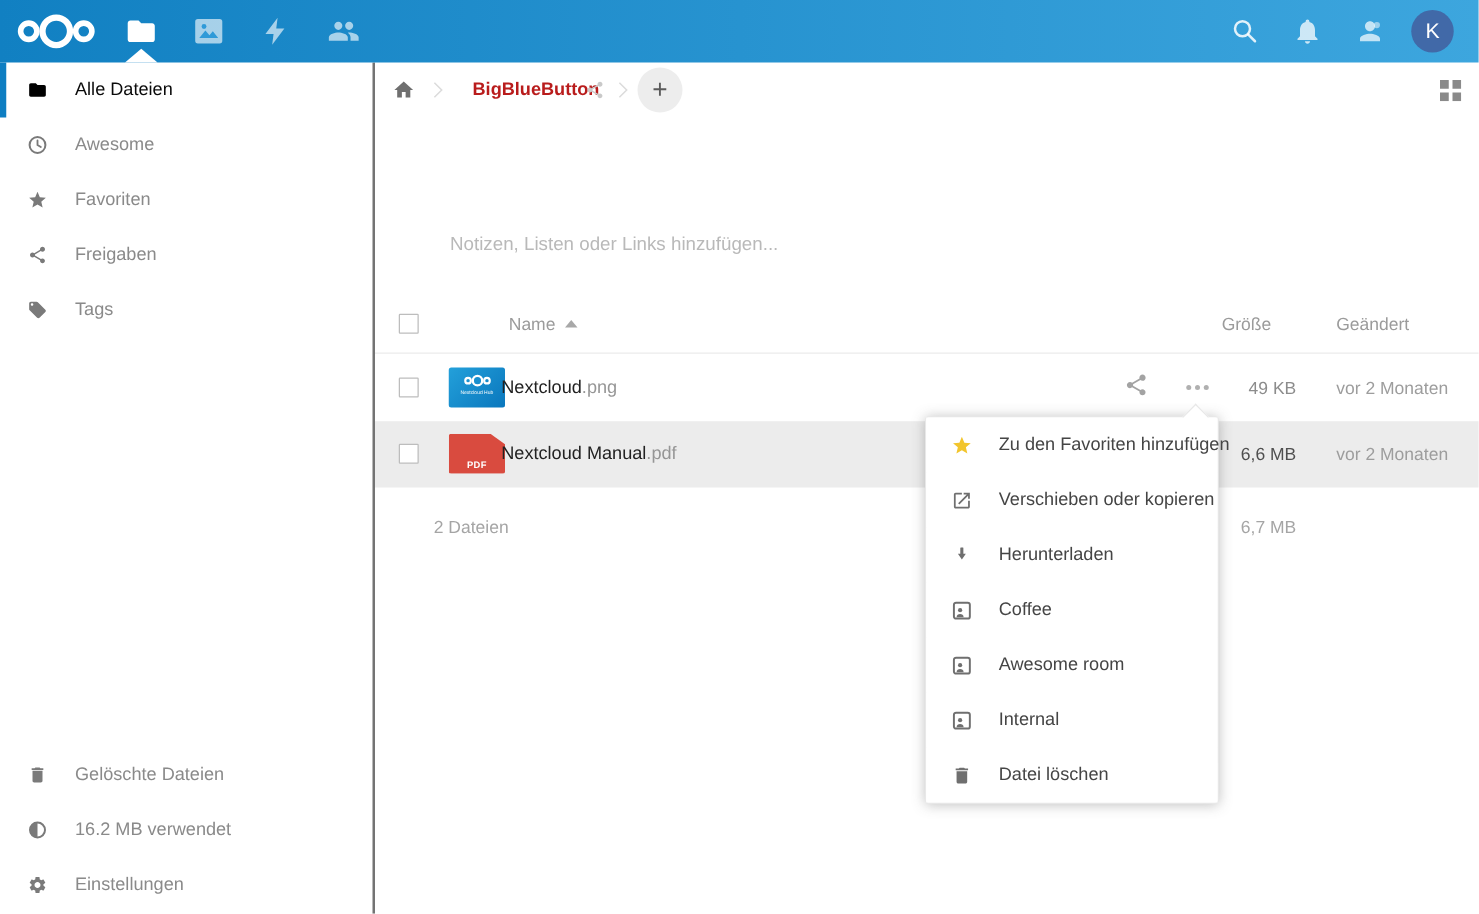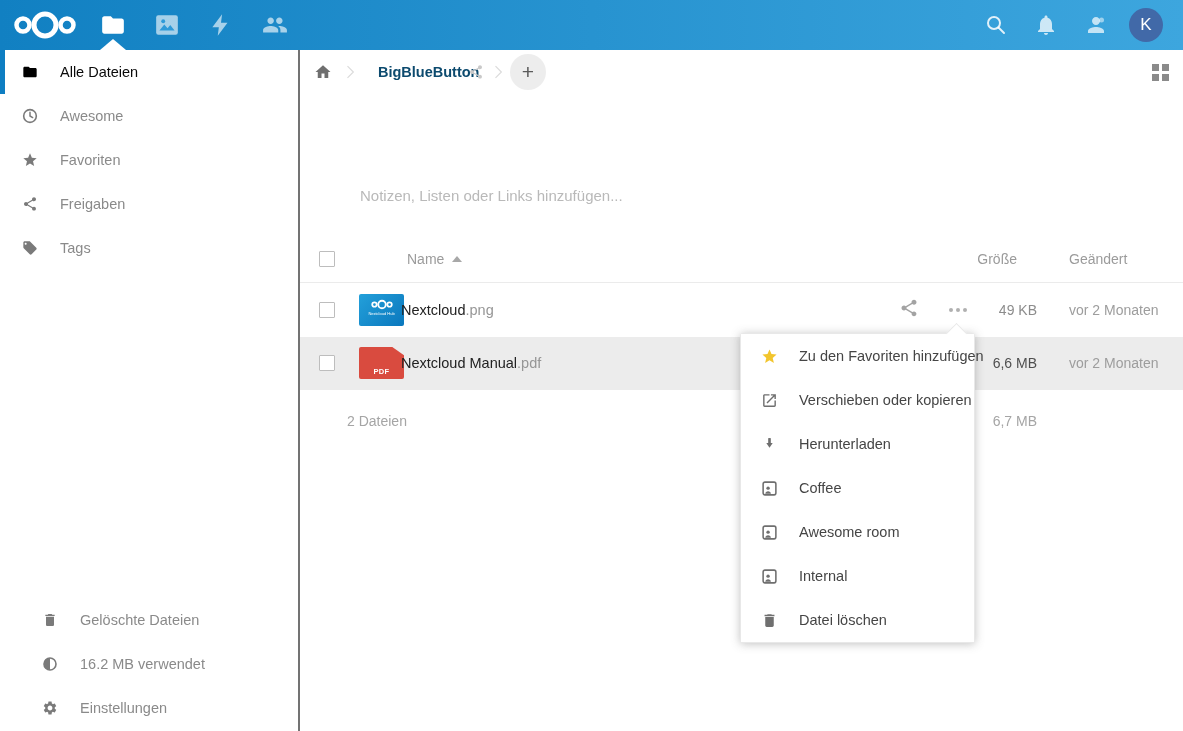--- a/index.html
+++ b/index.html
@@ -28,30 +28,30 @@
 
   
   .sidebar { position:absolute; left:0; top:50px; width:300px; bottom:0; background:#fff;
              border-right:2px solid #737373; z-index:5; }
   .nav-item { position:relative; height:44px; display:flex; align-items:center; cursor:pointer; }
   .nav-item .nico { width:16px; height:16px; margin-left:22px; flex:none; }
   .nav-item .nlabel { margin-left:22px; font-size:14.5px; color:#8a8a8a; }
   .nav-item.active .nlabel { color:#0a0a0a; }
   .nav-item.active::before { content:""; position:absolute; left:0; top:0; bottom:0; width:5px;
                              background:#0e7ec2; }
-  .sidebar-footer { position:absolute; left:0; bottom:1px; width:100%;padding-left:20px; }
+  .sidebar-footer { position:absolute; left:0; bottom:1px; width:100%; }
 
   
   .main { position:absolute; left:300px; top:50px; right:0; bottom:0; background:#fff; }
 
   .controls { position:absolute; left:0; top:0; right:0; height:44px; }
   .crumb-home { position:absolute; left:14px; top:13px; width:18px; height:18px; cursor:pointer; }
   .crumb-sep1 { position:absolute; left:40px; top:12px; }
   .crumb-name { position:absolute; left:78px; top:14px; font-size:14.5px; font-weight:bold;
-                color:#0c4a6e; cursor:pointer; }
+                color:#b91c1c; cursor:pointer; }
   .crumb-share { position:absolute; left:168px; top:14px; width:16px; height:16px; cursor:pointer; }
   .crumb-sep2 { position:absolute; left:188px; top:12px; }
   .add-button { position:absolute; left:210px; top:4px; width:36px; height:36px; border-radius:50%;
                 background:#ededed; border:none; color:#5b5b5b; font-size:21px; line-height:34px;
                 text-align:center; cursor:pointer; font-family:inherit; }
   .grid-toggle { position:absolute; right:14px; top:14px; width:17px; height:17px; cursor:pointer; }
 
   .workspace-placeholder { position:absolute; left:60px; top:137px; font-size:15px; color:#b9b9b9;
                            cursor:text; }
 

